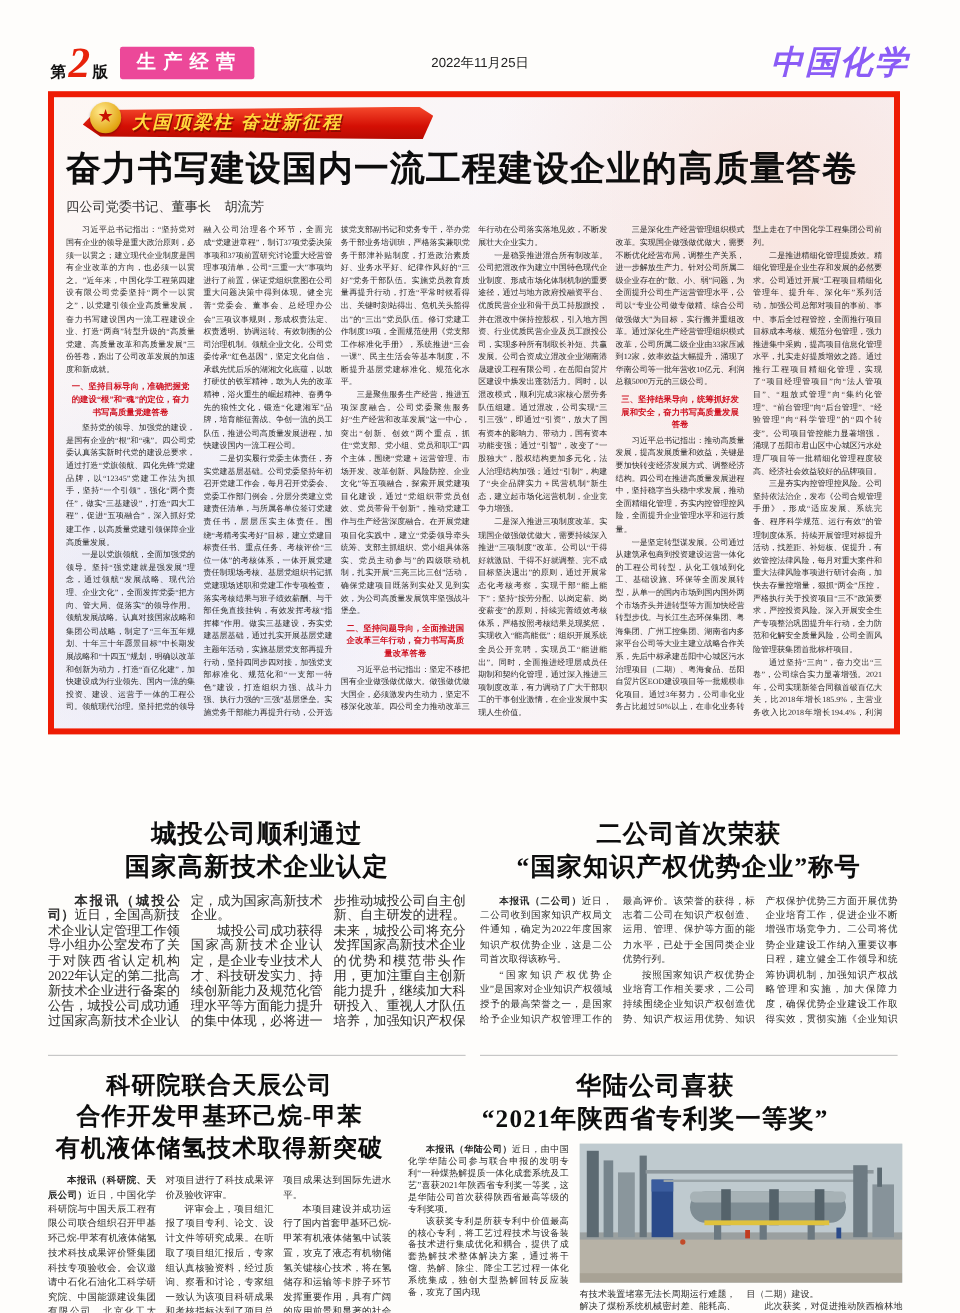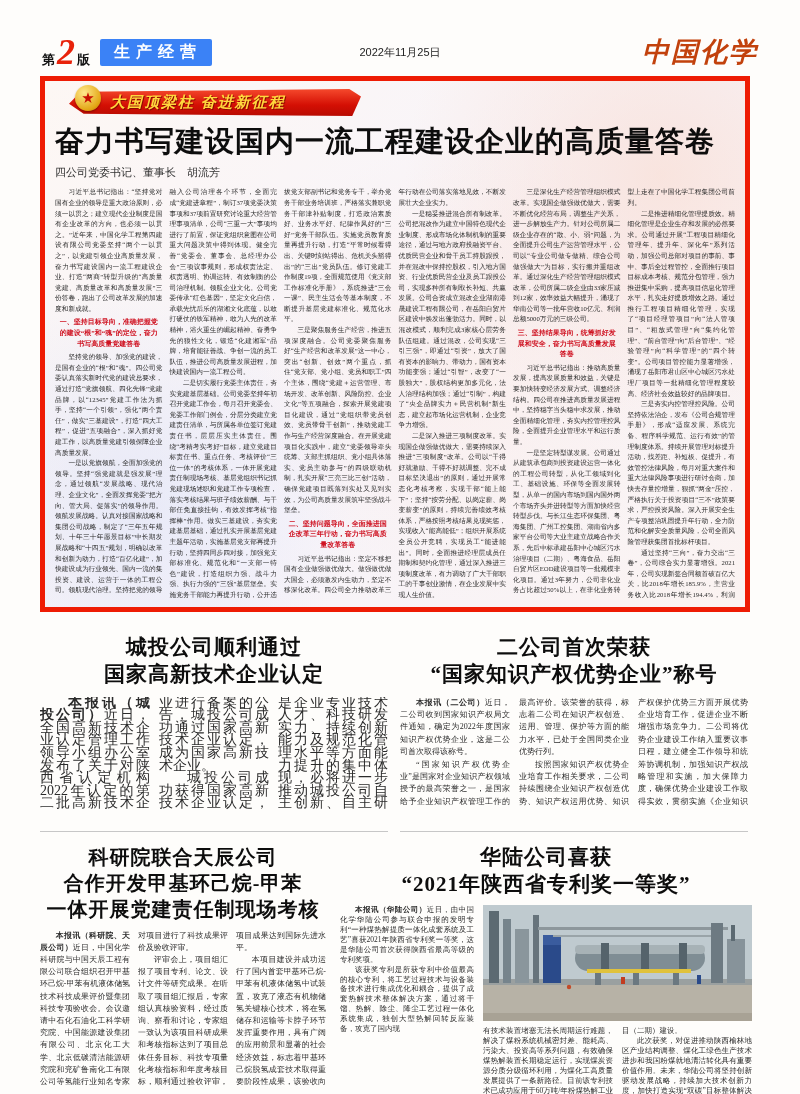--- a/index.html
+++ b/index.html
@@ -4,26 +4,26 @@
 <style>
   html,body{margin:0;padding:0;}
   body{width:800px;height:1094px;position:relative;background:#fefdfb;
        font-family:"Liberation Serif","DejaVu Serif",serif;color:#222;overflow:hidden;}
 
   
   .hdr{position:absolute;top:30px;left:42px;right:42px;height:44px;display:flex;align-items:center;}
   .edition{display:flex;align-items:baseline;white-space:nowrap;}
   .ed-small{font-size:13px;font-weight:bold;color:#111;}
   .ed-num{font-size:36px;font-weight:bold;font-style:italic;color:#e8220a;line-height:1;margin:0 2px;}
-  .sec-badge{margin-left:10px;background:#3b82f6;color:#fff;font-weight:bold;font-size:16px;
+  .sec-badge{margin-left:10px;background:#ec4899;color:#fff;font-weight:bold;font-size:16px;
              letter-spacing:6px;padding:3px 10px 3px 14px;border-radius:2px;
              font-family:"Liberation Sans",sans-serif;}
   .hdr-date{position:absolute;left:0;right:0;text-align:center;font-size:11px;color:#222;
             font-family:"Liberation Sans",sans-serif;}
-  .masthead{margin-left:auto;font-size:27px;font-weight:bold;font-style:italic;color:#c2410c;
+  .masthead{margin-left:auto;font-size:27px;font-weight:bold;font-style:italic;color:#8b5cf6;
             letter-spacing:2px;z-index:2;}
 
   
   .mainbox{position:absolute;top:76px;left:40px;width:710px;height:536px;
            border:5px solid #ee1c04;
            background:
              radial-gradient(circle at 88% 18%, rgba(250,215,200,.55), rgba(250,215,200,0) 34%),
              radial-gradient(circle at 12% 80%, rgba(215,222,246,.5), rgba(215,222,246,0) 30%),
              radial-gradient(circle at 60% 55%, rgba(252,236,230,.6), rgba(252,236,230,0) 45%),
              linear-gradient(135deg,#fdf7f4 0%,#f7f4fa 55%,#fbf3f1 100%);
@@ -41,29 +41,29 @@
            letter-spacing:1px;line-height:1.15;}
   .byline{font-size:11px;color:#333;margin:7px 0 7px;}
   .main-body{height:416px;column-count:6;column-gap:7px;font-size:6.7px;line-height:10.6px;
              text-align:justify;color:#2b2b2b;overflow:hidden;}
   .main-body p.para{margin:0;text-indent:2em;}
   .main-body p.sec-head{margin:3px 2px;color:#cf1322;font-weight:bold;text-align:center;
                         text-indent:0;font-size:7px;line-height:10.6px;}
 
   
   .bottom{position:absolute;top:634px;left:40px;width:712px;}
-  .row1{display:flex;gap:12px;}
+  .row1{display:flex;gap:12px;margin-top:48px;}
   .art{box-sizing:border-box;}
   .art-hl{font-weight:bold;text-align:center;color:#0d0d0d;line-height:1.3;letter-spacing:1px;}
   .hl-2l{font-size:21px;}
   .art-body{margin-top:8px;text-align:justify;color:#2b2b2b;}
   .art-body p{margin:0;text-indent:2em;}
   .art-body b{font-weight:bold;}
   .chengtou{width:348px;border-bottom:1px solid #c7c7c7;padding-bottom:10px;}
-  .chengtou .art-body{column-count:3;column-gap:9px;font-size:14px;line-height:12.6px;height:124px;overflow:hidden;}
+  .chengtou .art-body{column-count:3;column-gap:9px;font-size:11px;line-height:12.6px;height:124px;overflow:hidden;}
   .ergongsi{width:348px;border-bottom:1px solid #c7c7c7;padding-bottom:10px;}
   .ergongsi .art-body{column-count:3;column-gap:9px;font-size:8px;line-height:12.4px;height:124px;overflow:hidden;}
   .row2{display:flex;gap:14px;margin-top:12px;}
   .keyanyuan{width:286px;}
   .keyanyuan .art-hl{font-size:20px;}
   .keyanyuan .art-body{column-count:3;column-gap:8px;font-size:7.9px;line-height:12.2px;height:164px;overflow:hidden;}
   .hualu{width:412px;}
   .hualu .art-hl{font-size:21px;}
   .hl-flex{display:flex;gap:9px;margin-top:7px;}
   .hl-col{font-size:7.5px;line-height:9.9px;text-align:justify;color:#2b2b2b;overflow:hidden;}
@@ -143,21 +143,21 @@
         </div>
     </div>
   </div>
 
   <div class="row2">
 
     <div class="art keyanyuan">
       <div class="art-hl">
         <div>科研院联合天辰公司</div>
         <div>合作开发甲基环己烷-甲苯</div>
-        <div>一体开展党建责任制现场考核</div>
+        <div>有机液体储氢技术取得新突破</div>
       </div>
       <div class="art-body">
           <p class="para"><b>本报讯（科研院、天辰公司）</b>近日，中国化学科研院与中国天辰工程有限公司联合组织召开甲基环己烷-甲苯有机液体储氢技术科技成果评价暨集团科技专项验收会。会议邀请中石化石油化工科学研究院、中国能源建设集团有限公司、北京化工大学、北京低碳清洁能源研究院和兖矿鲁南化工有限公司等氢能行业知名专家对项目进行了科技成果评价及验收评审。</p>
           <p class="para">评审会上，项目组汇报了项目专利、论文、设计文件等研究成果。在听取了项目组汇报后，专家组认真核验资料，经过质询、察看和讨论，专家组一致认为该项目科研成果和考核指标达到了项目总体任务目标、科技专项量化考核指标和年度考核目标，顺利通过验收评审，项目成果达到国际先进水平。</p>
           <p class="para">本项目建设并成功运行了国内首套甲基环己烷-甲苯有机液体储氢中试装置，攻克了液态有机物储氢关键核心技术，将在氢储存和运输等卡脖子环节发挥重要作用，具有广阔的应用前景和显著的社会经济效益，标志着甲基环己烷脱氢成套技术取得重要阶段性成果，该验收向全面工业化应用迈出了坚实的一步。</p>
         </div>
     </div>
 
     <div class="art hualu">
       <div class="art-hl">

